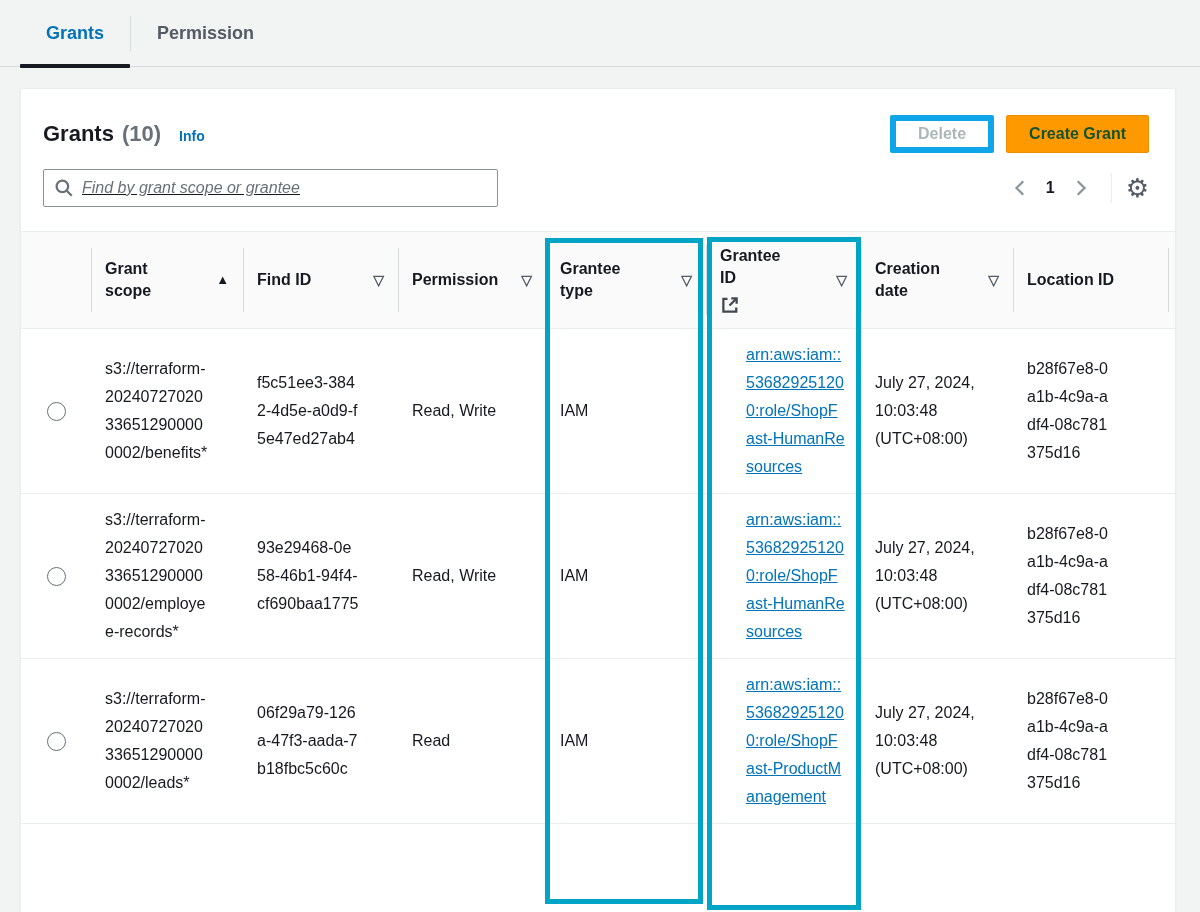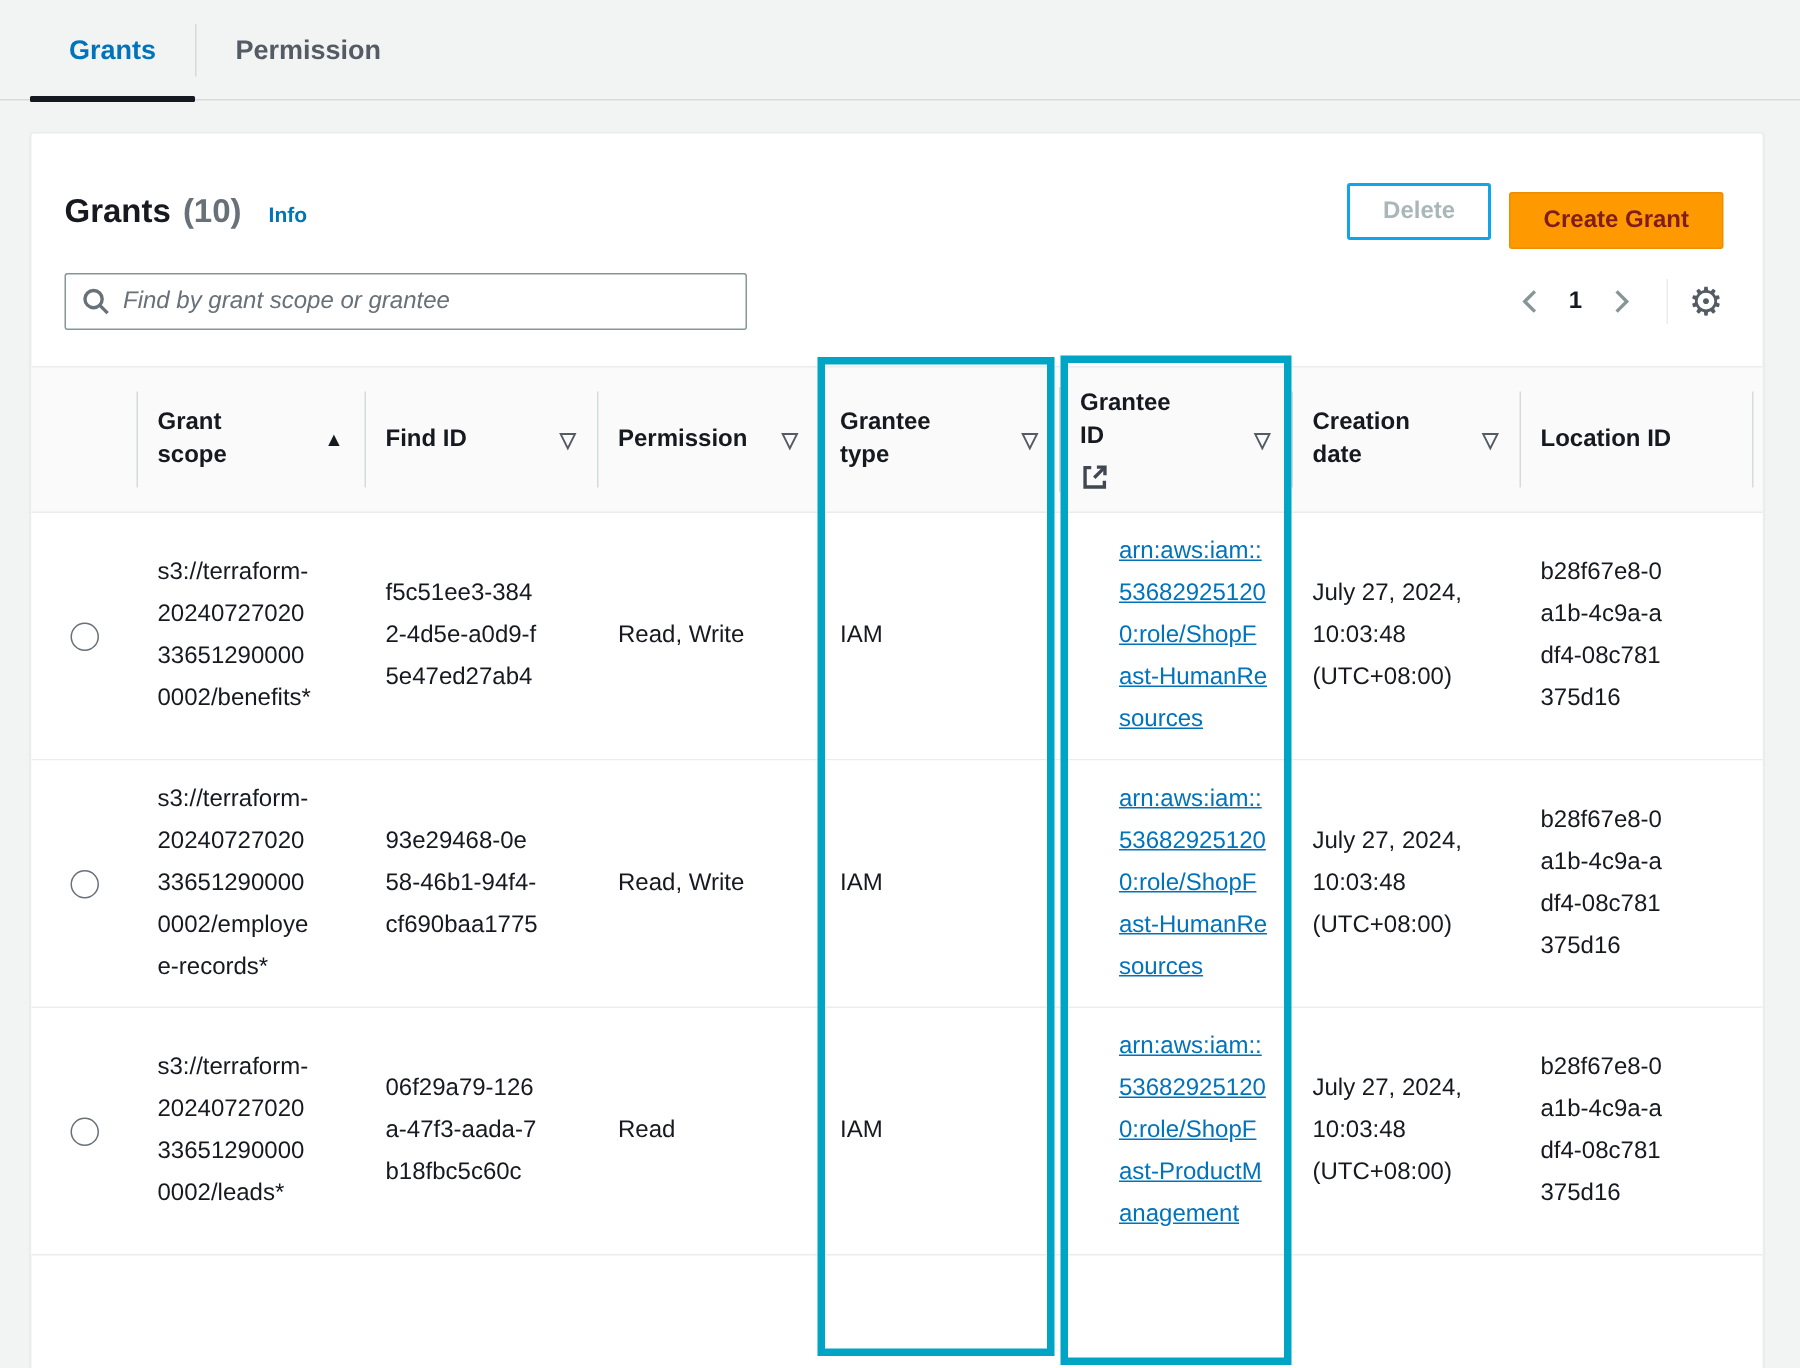--- a/index.html
+++ b/index.html
@@ -44,33 +44,33 @@
   .page-title { font-size: 22px; font-weight: bold; }
   .page-count { font-size: 22px; font-weight: bold; color: #687078; margin-left: 8px; }
   .info-link { font-size: 14px; font-weight: bold; color: #0073bb; margin-left: 18px; cursor: pointer; }
   .actions { display: flex; align-items: center; gap: 12px; }
   .btn {
     height: 38px; padding: 0 22px;
     font-size: 16px; font-weight: bold;
     border-radius: 2px; cursor: pointer;
     font-family: "Liberation Sans", sans-serif;
   }
-  .btn-secondary { background: #ffffff; border: 2px solid #0ea5e9; color: #aab7b8; }
-  .btn-primary { background: #ff9900; border: 1px solid #eb8f00; color: #7f1d1d; margin-top: 13px; }
+  .btn-secondary { background: #ffffff; border: 6px solid #0ea5e9; color: #aab7b8; }
+  .btn-primary { background: #ff9900; border: 1px solid #eb8f00; color: #14532d; }
 
   
   .toolbar {
     display: flex; align-items: center; justify-content: space-between;
     padding: 16px 26px 0 22px;
   }
   .search-box {
     display: flex; align-items: center;
     width: 455px; height: 38px;
     border: 1px solid #879596; border-radius: 2px;
-    padding: 17px 10px; background: #fff;
+    padding: 17px 10px; background: #fff; text-decoration: underline;
   }
   .search-box svg { flex: 0 0 auto; }
   .search-box input {
     border: none; outline: none; flex: 1; margin-left: 8px;
     font-size: 16px; font-family: "Liberation Sans", sans-serif; color: #16191f;
     background: transparent;
   }
   .search-box input::placeholder { font-style: italic; color: #687078; }
   .pager { display: flex; align-items: center; }
   .pager-btn { background: none; border: none; cursor: pointer; display: flex; align-items: center; padding: 4px; }

